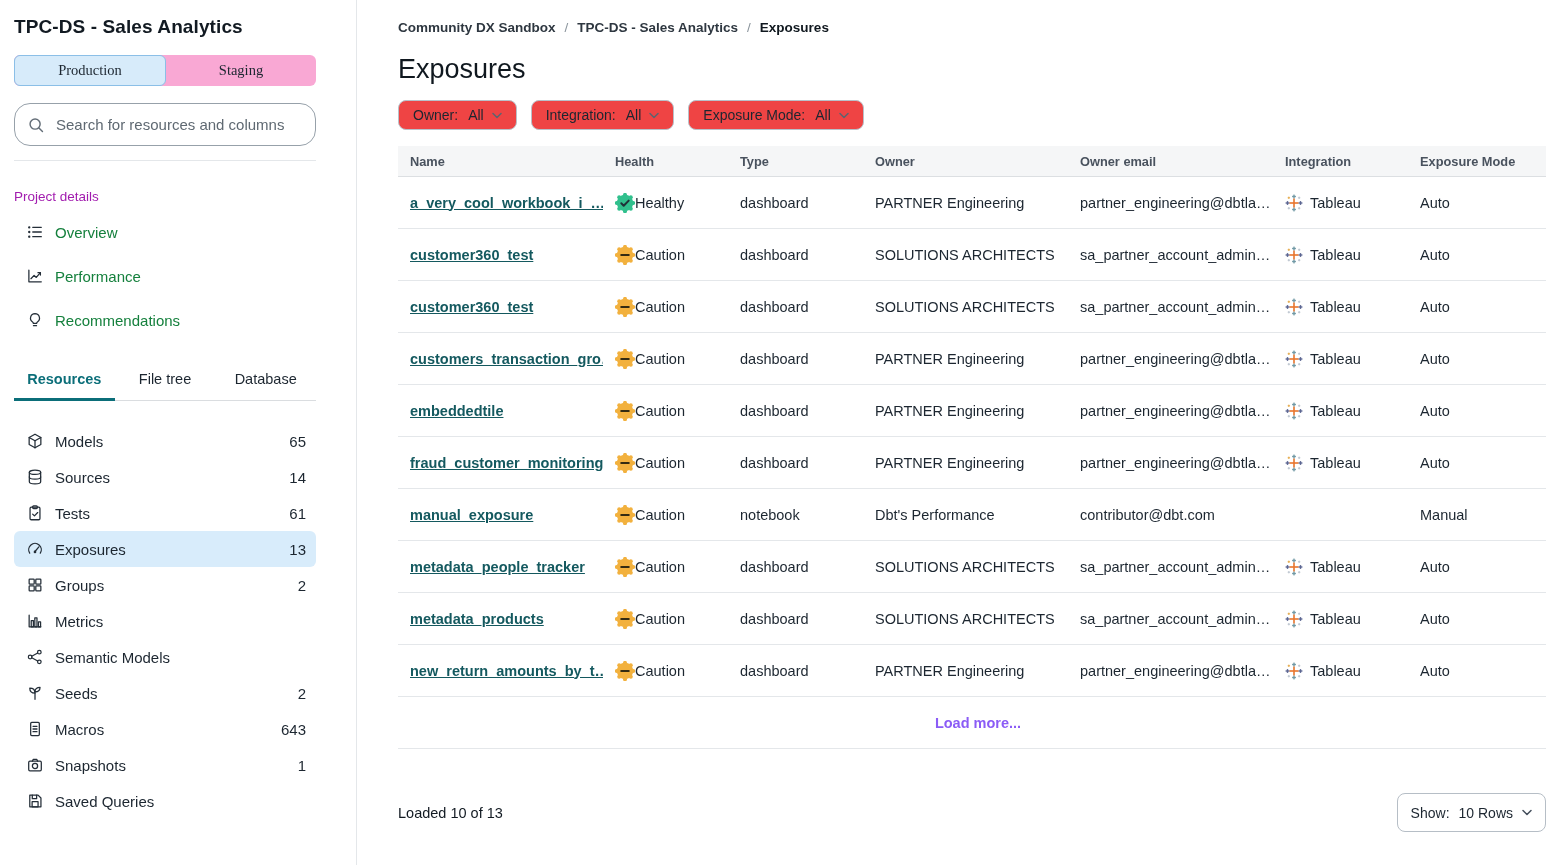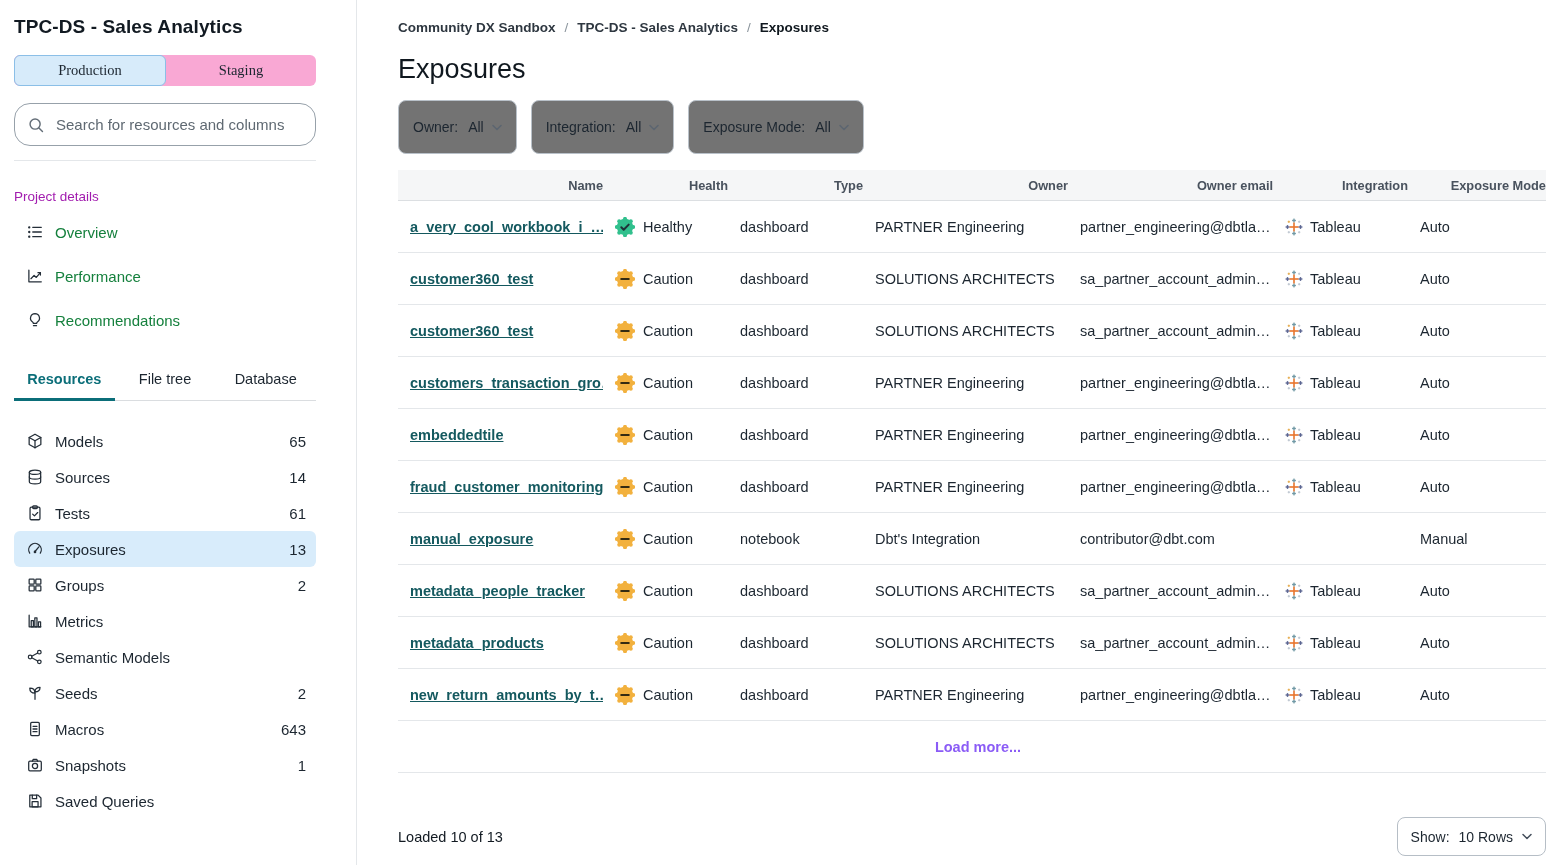--- a/index.html
+++ b/index.html
@@ -38,32 +38,32 @@
   .res-item.active{background:#d8ecfb;}
   .res-count{margin-left:auto;font-size:15px;color:#1c2630;}
   
   .main{margin-left:357px;padding:20px 13px 0 41px;}
   .breadcrumb{display:flex;align-items:center;gap:9px;font-size:13.5px;font-weight:700;color:#2e3740;}
   .crumb{cursor:pointer;}
   .crumb.current{color:#10181f;cursor:default;}
   .crumb-sep{color:#8a949c;font-weight:400;}
   .page-title{margin-top:19px;font-size:27px;font-weight:500;color:#10181f;}
   .filters{display:flex;gap:14px;margin-top:15px;}
-  .filter-btn{display:flex;align-items:center;gap:8px;height:54px;box-sizing:border-box;
+  .filter-btn{display:flex;align-items:center;gap:8px;height:30px;box-sizing:border-box;
     border:1px solid #b9c1c9;border-radius:8px;padding:0 14px;font-size:14px;color:#1c2630;
-    background:#737373;cursor:pointer;}
+    background:#ef4444;cursor:pointer;}
   .filter-val{margin-left:2px;}
   
   table.exposures{margin-top:16px;width:1148px;border-collapse:collapse;table-layout:fixed;}
-  .exposures th{background:#f5f6f7;height:30px;text-align:right;font-size:12.8px;font-weight:700;
+  .exposures th{background:#f5f6f7;height:30px;text-align:left;font-size:12.8px;font-weight:700;
     color:#49525e;padding:0 0 0 12px;border-bottom:1px solid #dcdfe2;}
   .exposures td{height:51px;padding:0 0 0 12px;font-size:14.5px;color:#1c2630;
     border-bottom:1px solid #e4e7ea;white-space:nowrap;overflow:hidden;}
   .name-link{color:#14595f;font-weight:700;text-decoration:underline;cursor:pointer;}
-  .health-cell{display:flex;align-items:center;gap:8px;}
+  .health-cell{display:flex;align-items:center;}
   .integ-cell{display:flex;align-items:center;gap:7px;}
   .loadmore-td{text-align:center;}
   .loadmore-link{color:#8b5cf6;font-weight:700;font-size:14.5px;cursor:pointer;}
   
   .footer{width:1148px;margin-top:44px;display:flex;align-items:center;justify-content:space-between;}
   .loaded-text{font-size:14.5px;color:#121a22;}
   .show-btn{display:flex;align-items:center;gap:9px;border:1px solid #b6bec6;border-radius:8px;
     padding:0 13px;height:37px;font-size:14px;color:#1c2630;background:#fff;cursor:pointer;}
   .show-val{font-weight:500;}
 </style>
@@ -733,21 +733,21 @@
                   <circle cx="15.8" cy="4.2" r="2" fill="#f2b13e"></circle>
                 </svg>
                 <svg width="20" height="20" viewBox="0 0 20 20" style="position:absolute;left:0;top:0" fill="none" stroke="#332b12" stroke-width="2.2" stroke-linecap="round">
                   <path d="M6.3 10 H13.7"></path>
                 </svg>
               </span>
               <span>Caution</span>
             </span>
           </td>
           <td>notebook</td>
-          <td>Dbt's Integration</td>
+          <td>Dbt's Performance</td>
           <td>contributor@dbt.com</td>
           <td></td>
           <td>Manual</td>
         </tr>
         <tr>
           <td><span class="name-link">metadata_people_tracker</span></td>
           <td>
             <span class="health-cell">
               <span style="position: relative; width: 20px; height: 20px; display: inline-block;">
                 <svg width="20" height="20" viewBox="0 0 20 20">

